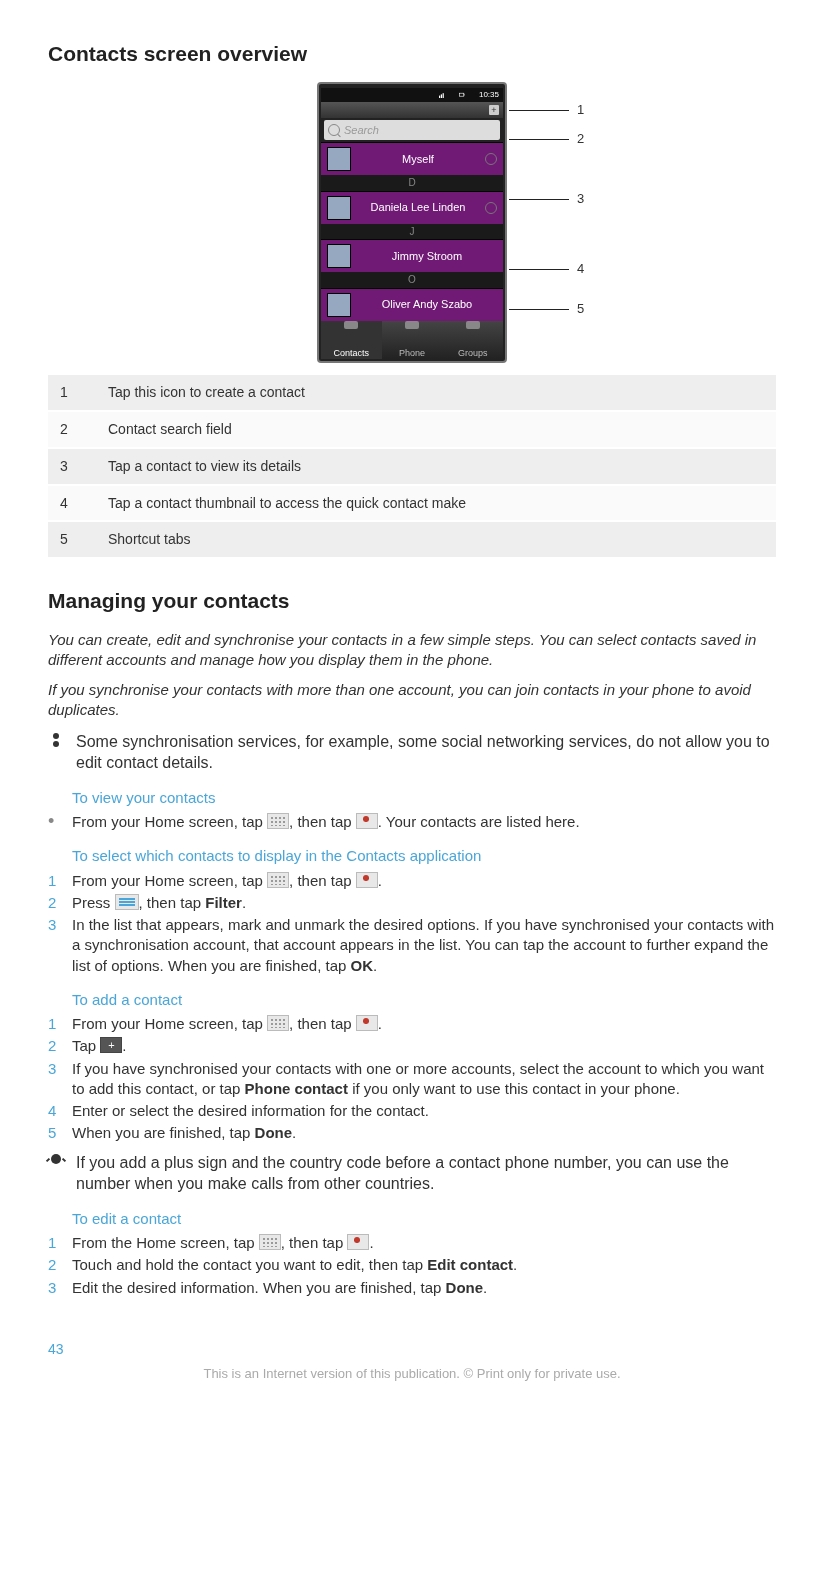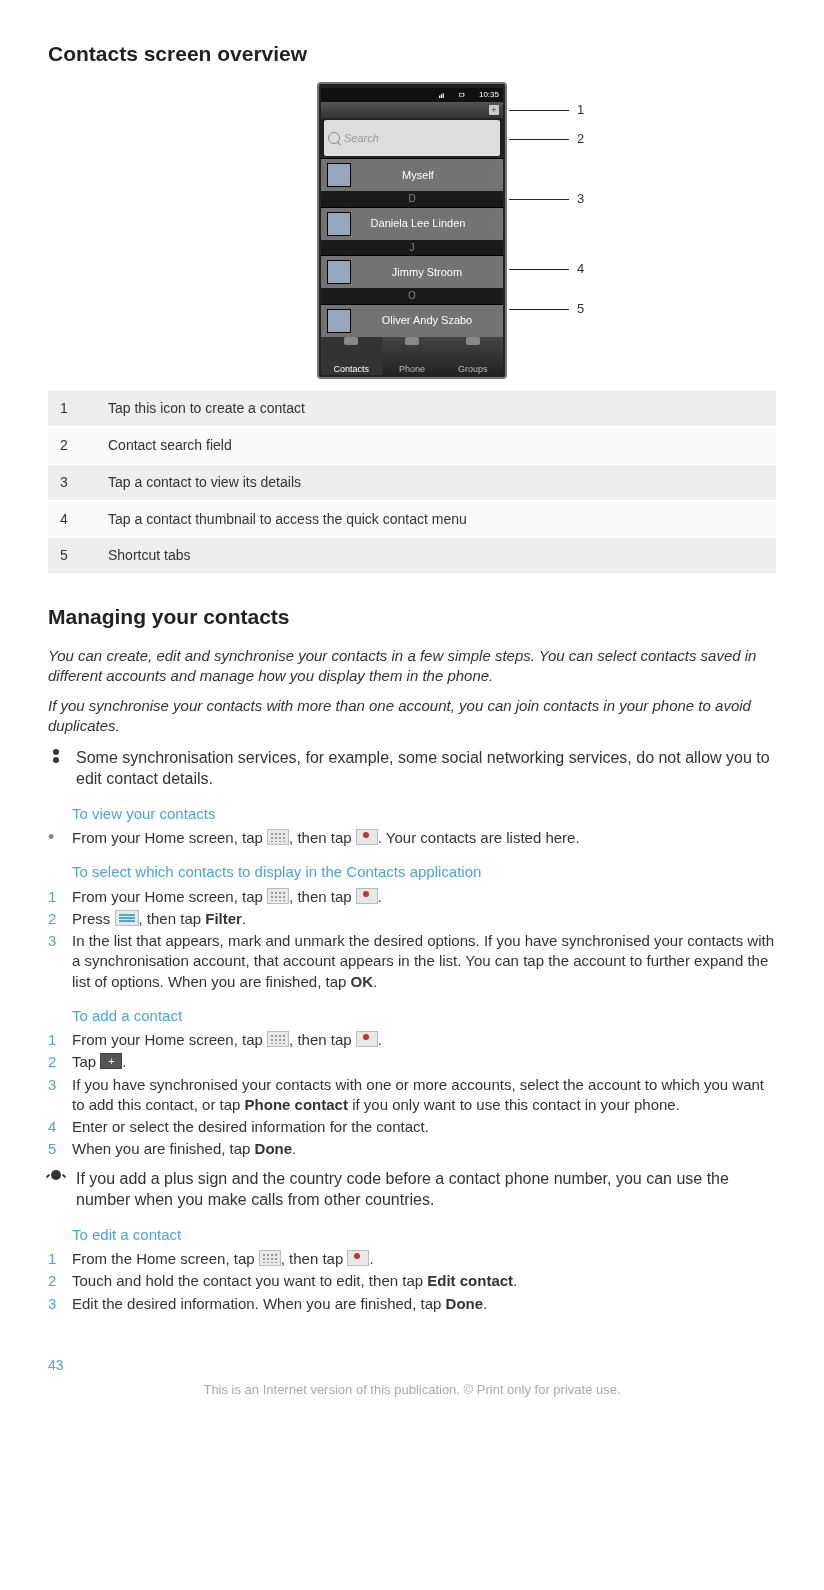--- a/index.html
+++ b/index.html
@@ -54,35 +54,35 @@
     justify-content: flex-end;
     align-items: center;
     padding-right: 4px;
   }
   .add-row .plus {
     width: 10px; height: 10px; background:#ccc; color:#333;
     font-size: 9px; line-height: 10px; text-align:center; border-radius:1px;
   }
   .search-row {
     background: #ddd;
-    height: 36px;
+    height: 20px;
     margin: 2px 3px;
     border-radius: 2px;
     display: flex;
     align-items: center;
     padding: 0 4px;
     gap: 4px;
   }
   .search-row .mag { width:10px;height:10px;border:1px solid #888;border-radius:50%; position:relative; }
   .search-row .mag::after{content:"";position:absolute;width:4px;height:1px;background:#888;transform:rotate(45deg);bottom:-1px;right:-2px;}
   .search-row .ph { color:#999; font-size:11px; font-style:italic; }
   .sec-hdr { color:#888; font-size:10px; padding:1px 6px; background:#1a1a1a; }
   .contact-row {
     display:flex; align-items:center; gap:6px;
-    padding:4px 6px; background:#737373; color:#fff; font-size:11px;
+    padding:4px 6px; background:#701a75; color:#fff; font-size:11px;
     border-top:1px solid #000;
   }
   .contact-row .thumb { width:22px; height:22px; background:#96a8c0; border:1px solid #000; }
   .contact-row .name { flex:1; }
   .contact-row .ring { width:10px;height:10px;border:1px solid #777;border-radius:50%; }
   .tab-bar {
     display:flex; background: linear-gradient(#444,#222);
     height: 38px;
   }
   .tab-bar .tab {
@@ -276,21 +276,21 @@
   <tr>
         <td class="num">2</td>
         <td>Contact search field</td>
       </tr>
   <tr>
         <td class="num">3</td>
         <td>Tap a contact to view its details</td>
       </tr>
   <tr>
         <td class="num">4</td>
-        <td>Tap a contact thumbnail to access the quick contact menu</td>
+        <td>Tap a contact thumbnail to access the quick contact make</td>
       </tr>
   <tr>
         <td class="num">5</td>
         <td>Shortcut tabs</td>
       </tr>
 </tbody>
   </table>
 
 <h2 class="section-title">Managing your contacts</h2>
 <p class="body">You can create, edit and synchronise your contacts in a few simple steps. You can select contacts saved in different accounts and manage how you display them in the phone.</p>

